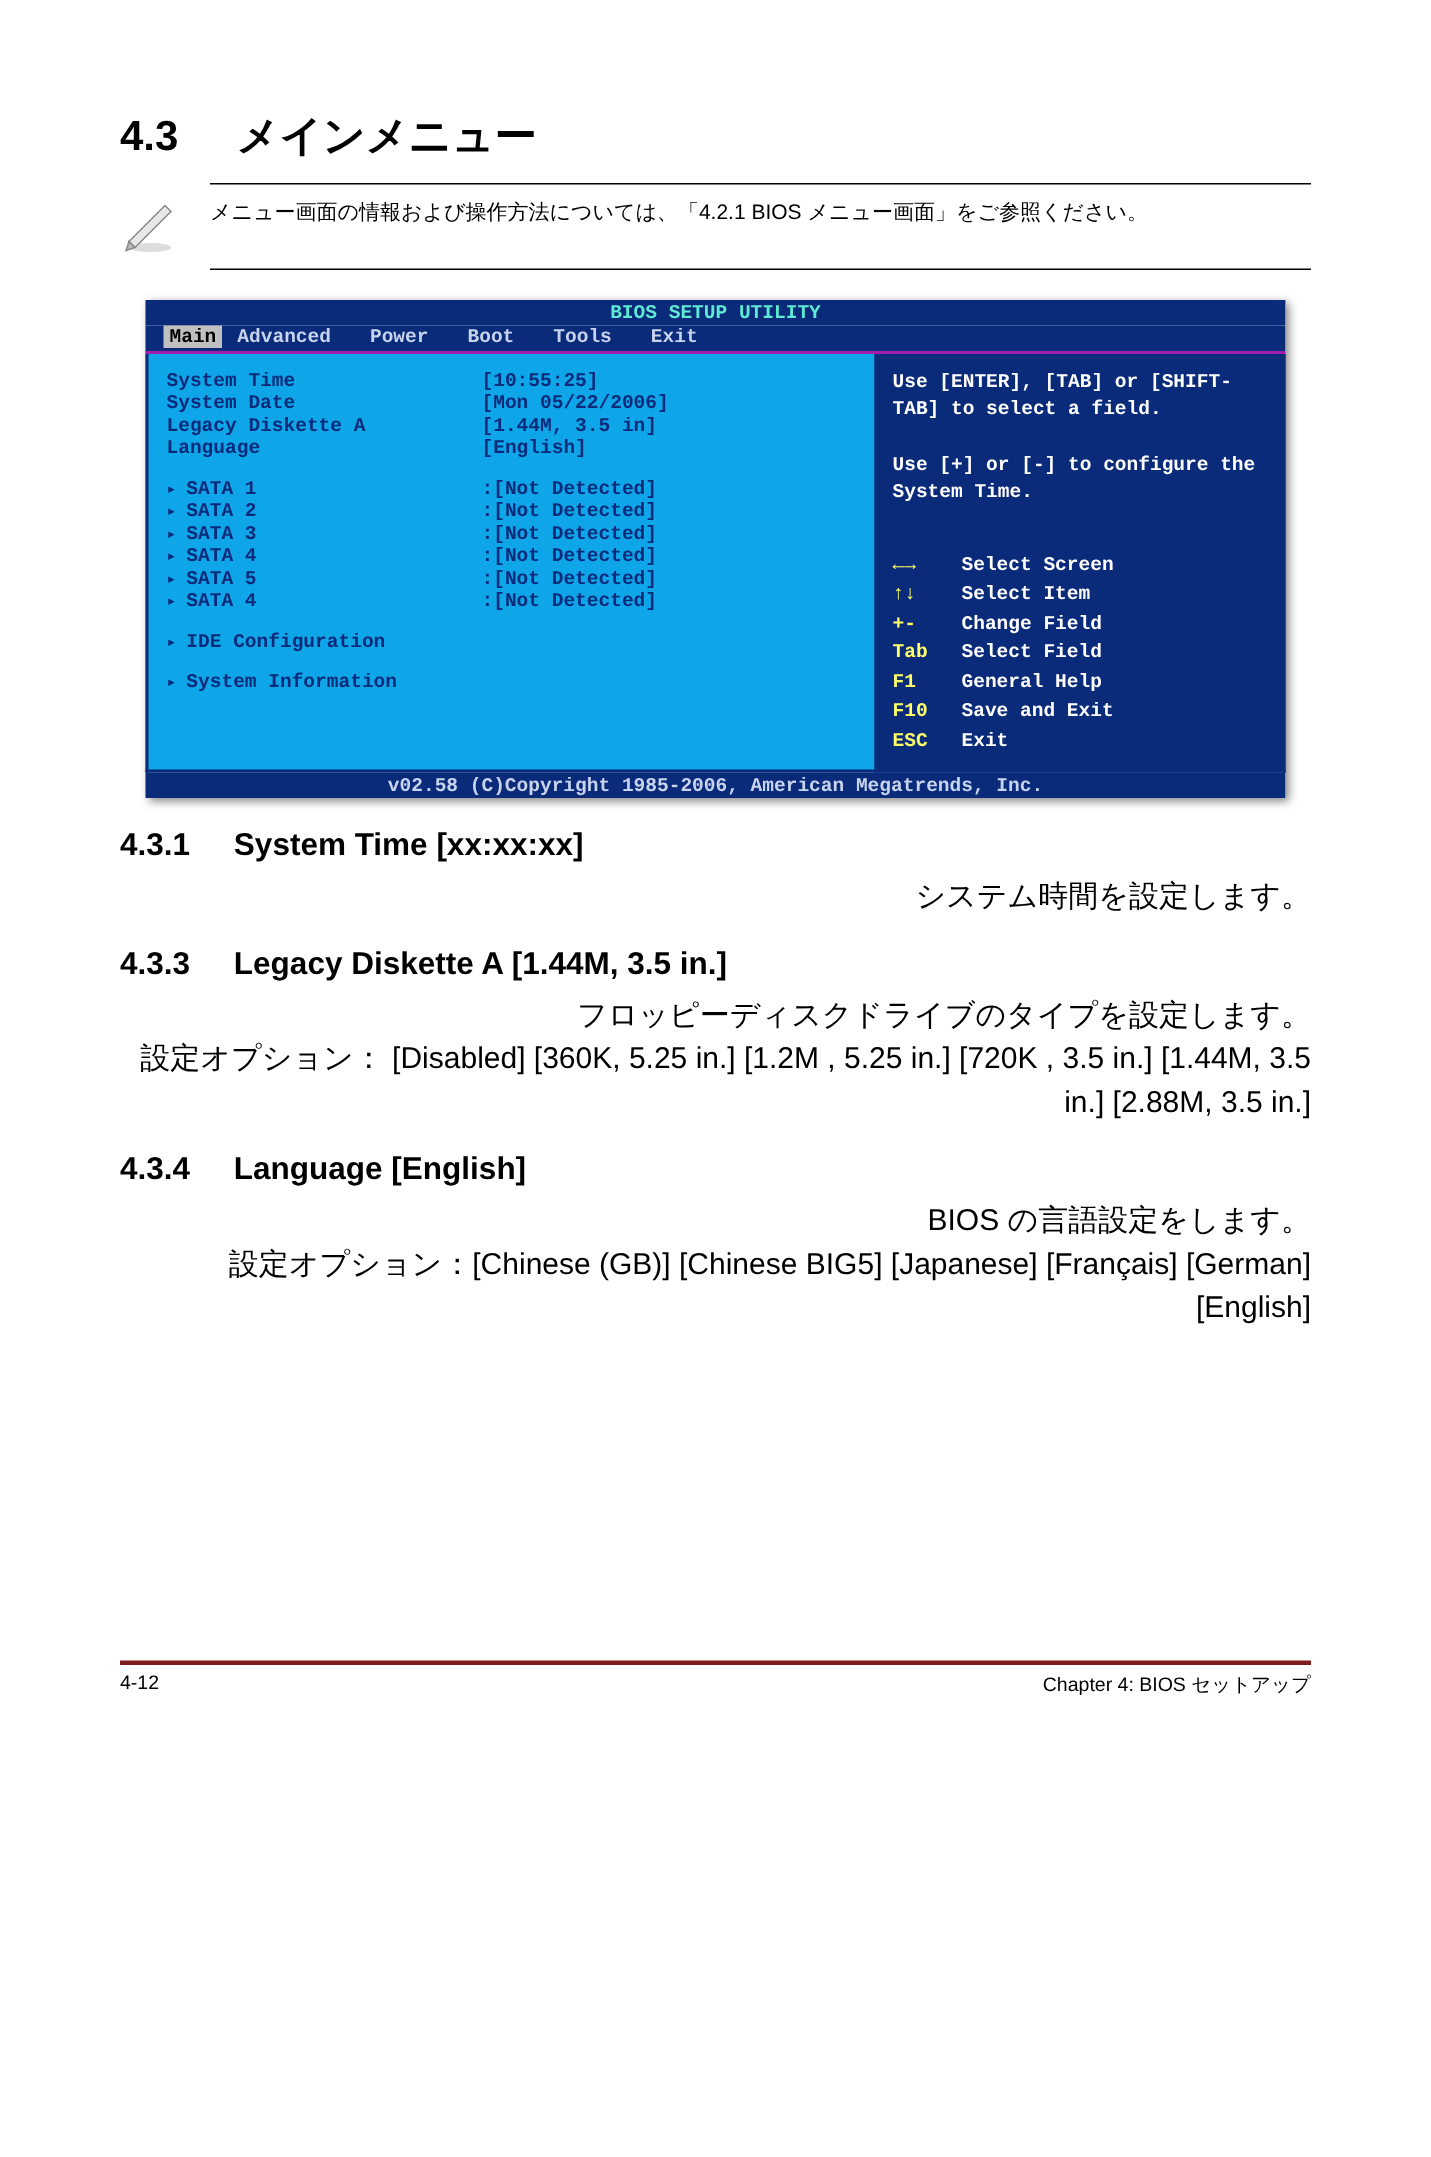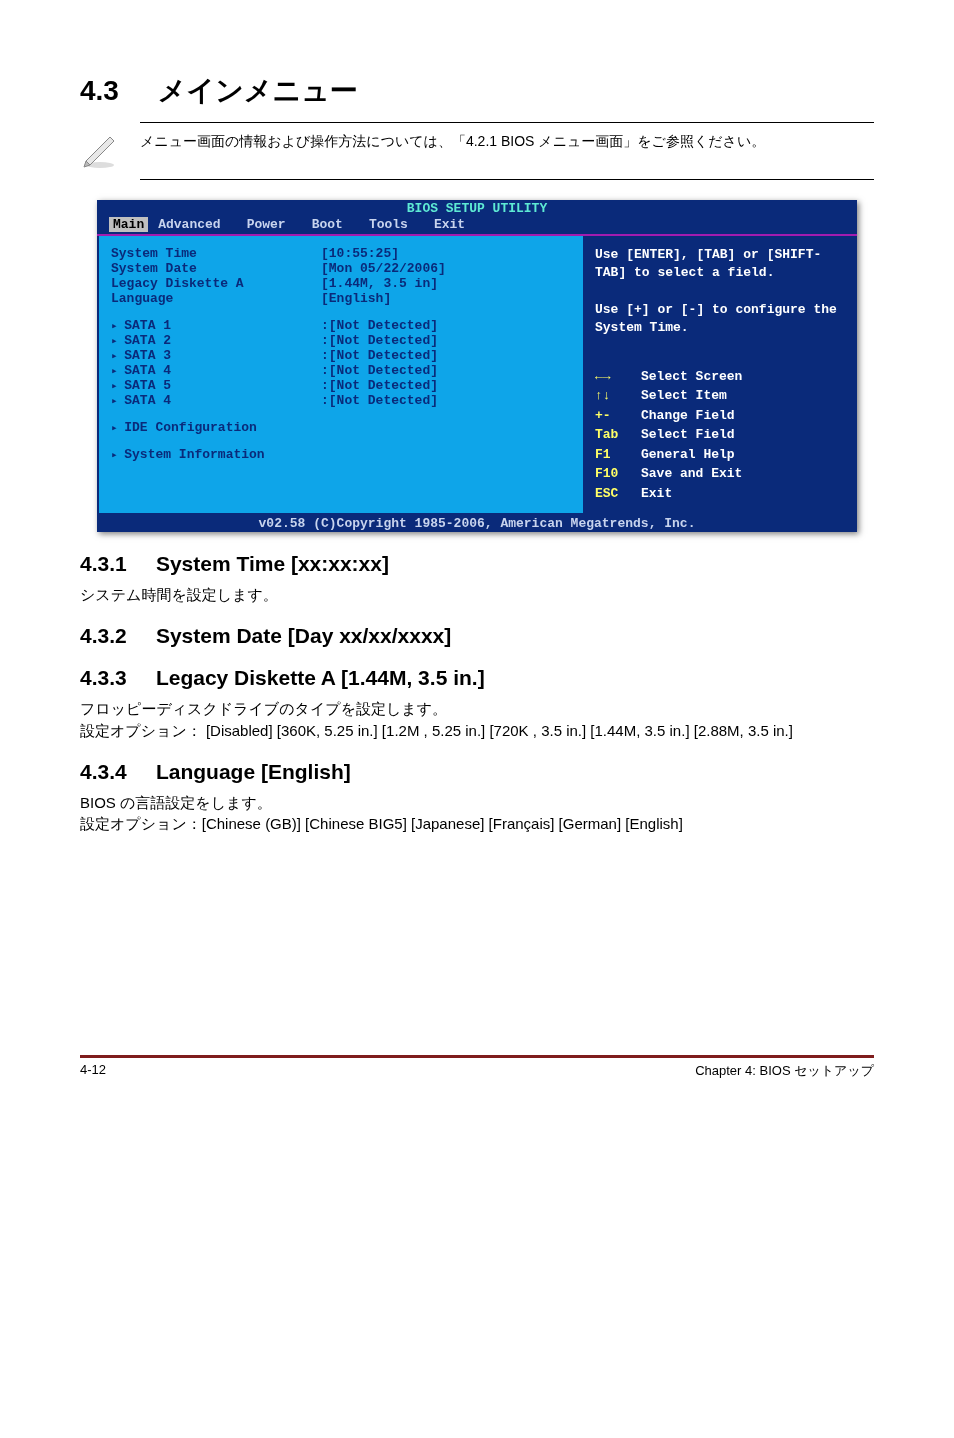--- a/index.html
+++ b/index.html
@@ -116,23 +116,24 @@
   .arrow-lr::before { content:"←→"; color:#ffff66; }
   .arrow-ud::before { content:"↑↓"; color:#ffff66; }
   .bios-footer {
     background: #0a2a7a;
     color:#c8d4ee;
     text-align:center;
     padding: 1px 0;
   }
 
   .body-text {
-    font-size: 15px;
+    font-size: 20px;
     line-height: 1.45;
     margin: 4px 0 14px 0;
+    text-align: right;
   }
 
   .page-footer {
     display:flex;
     justify-content: space-between;
     border-top: 3px solid #7f1d1d;
     margin-top: 220px;
     padding-top: 4px;
     font-size: 13px;
   }
@@ -239,24 +240,20 @@
     </div>
     <div class="bios-footer">v02.58 (C)Copyright 1985-2006, American Megatrends, Inc.</div>
   </div>
 
   <h2 class="sub-title">
     <span>4.3.1</span>&nbsp;&nbsp;&nbsp;&nbsp;
     <span>System Time [xx:xx:xx]</span>
   </h2>
   <div class="body-text">システム時間を設定します。</div>
 
-  <h2 class="sub-title">
-    <span>4.3.2</span>&nbsp;&nbsp;&nbsp;&nbsp;
-    <span>System Date [Day xx/xx/xxxx]</span>
-  </h2>
 
   <h2 class="sub-title">
     <span>4.3.3</span>&nbsp;&nbsp;&nbsp;&nbsp;
     <span>Legacy Diskette A [1.44M, 3.5 in.]</span>
   </h2>
   <div class="body-text" style="white-space:pre-line">フロッピーディスクドライブのタイプを設定します。
 設定オプション： [Disabled] [360K, 5.25 in.] [1.2M , 5.25 in.] [720K , 3.5 in.] [1.44M, 3.5 in.] [2.88M, 3.5 in.]</div>
 
   <h2 class="sub-title">
     <span>4.3.4</span>&nbsp;&nbsp;&nbsp;&nbsp;

